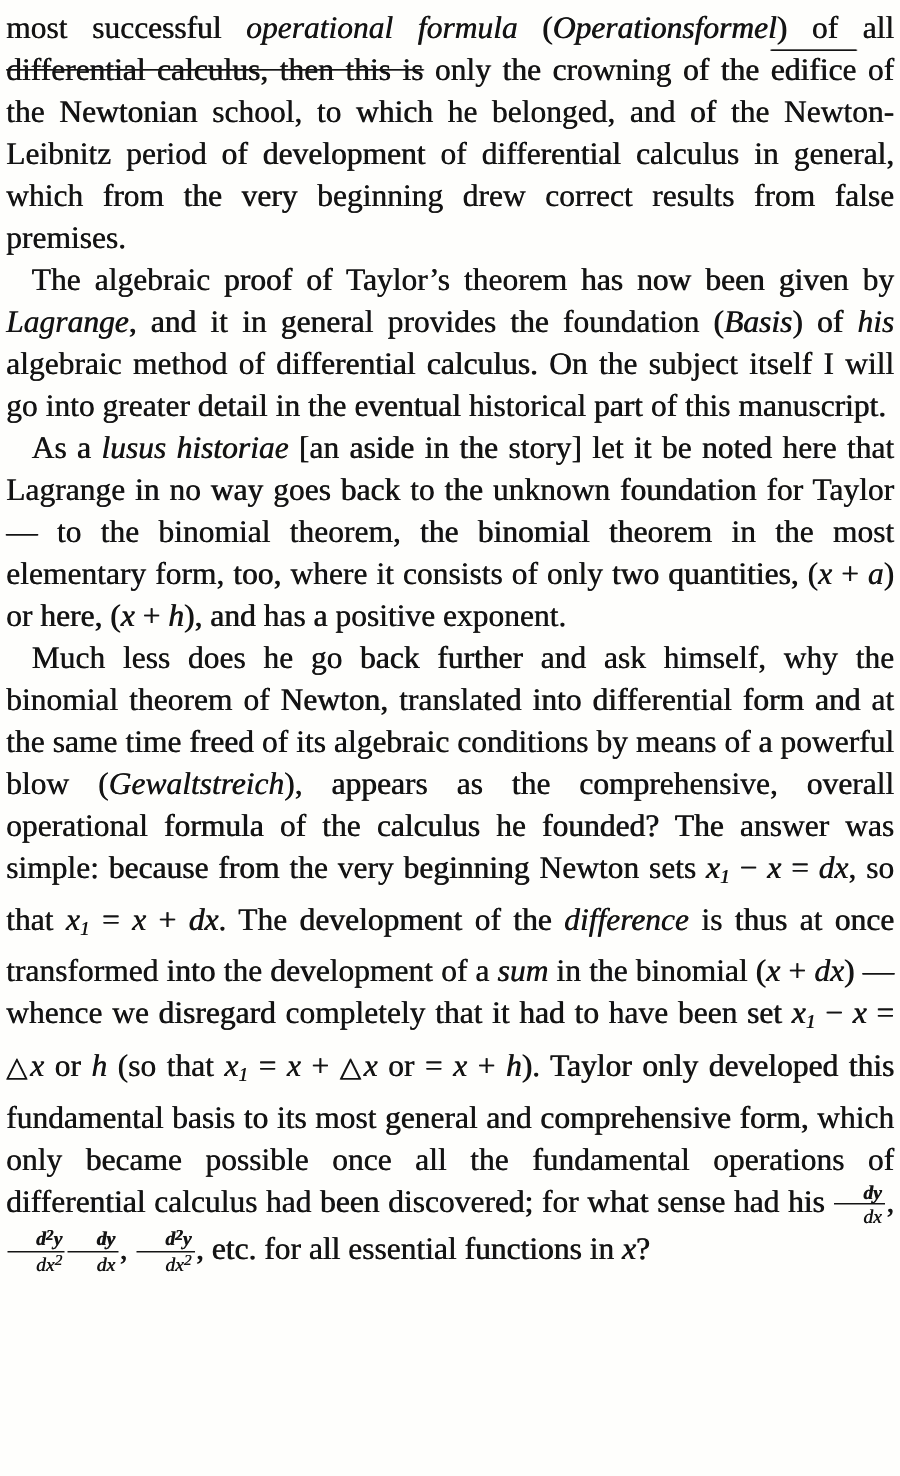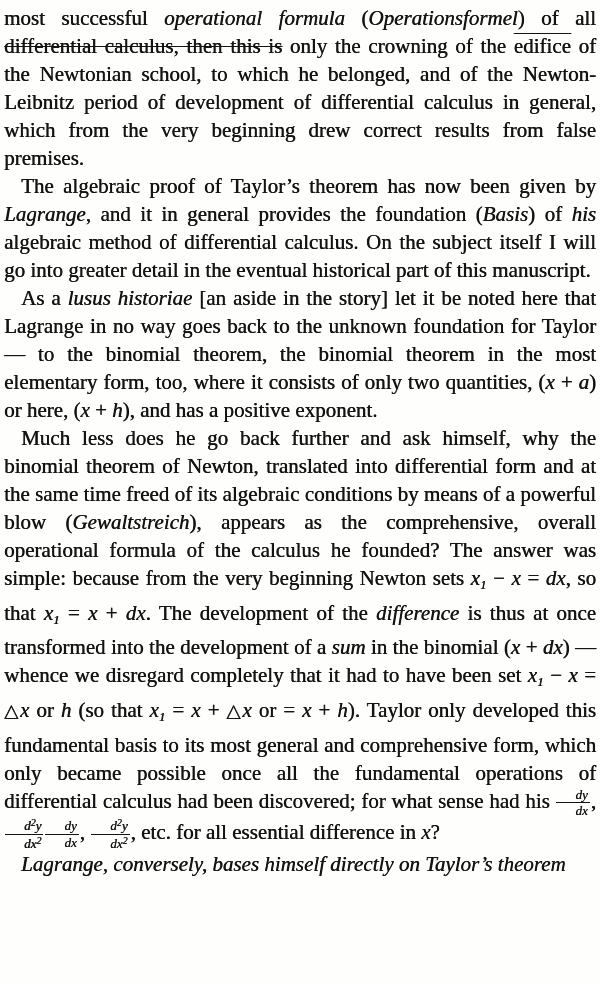--- a/index.html
+++ b/index.html
@@ -30,21 +30,21 @@
     display: inline-flex;
     flex-direction: column;
     align-items: center;
     vertical-align: middle;
     line-height: 1.05;
     font-size: 0.62em;
     font-style: italic;
     padding: 0 1px;
     text-align: center;
   }
-  .frac .num { border-bottom: 1.4px solid currentColor; padding: 0 2px 1px 2px; }
+  .frac .num { border-bottom: 1.4px solid currentColor; padding: 0 2px 1px 2px; font-weight: bold; }
   .frac .den { padding-top: 1px; }
   .frac .sup { font-size: 0.78em; vertical-align: 0.35em; }
 </style>
 </head>
 <body>
 
 <div class="page">
   <div id="text-column">
       <p><span class="r">most successful </span><span class="i">operational formula</span><span class="r"> (</span><span class="i">Operationsformel</span><span class="r">) of all </span><span class="st">differential calculus, then this is</span><span class="r"> only the crowning of the </span><span class="ov">edifice</span><span class="r"> of the Newtonian school, to which he belonged, and of the Newton-Leibnitz period of development of differential calculus in general, which from the very beginning drew correct results from false premises.</span></p>
       <p class="indent"><span class="r">The algebraic proof of Taylor’s theorem has now been given by </span><span class="i">Lagrange</span><span class="r">, and it in general provides the foundation (</span><span class="i">Basis</span><span class="r">) of </span><span class="i">his</span><span class="r"> algebraic method of differential calculus. On the subject itself I will go into greater detail in the eventual historical part of this manuscript.</span></p>
@@ -54,16 +54,15 @@
           <span class="den"><span class="i">dx</span></span>
         </span><span class="r">, </span><span class="frac">
           <span class="num"><span class="i">d</span><span class="sup">2</span><span class="i">y</span></span>
           <span class="den"><span class="i">dx</span><span class="sup">2</span></span>
         </span><span class="frac">
           <span class="num"><span class="i">dy</span></span>
           <span class="den"><span class="i">dx</span></span>
         </span><span class="r">, </span><span class="frac">
           <span class="num"><span class="i">d</span><span class="sup">2</span><span class="i">y</span></span>
           <span class="den"><span class="i">dx</span><span class="sup">2</span></span>
-        </span><span class="r">, etc. for all essential difference in </span><span class="i">x</span><span class="r">?</span></p>
-      <p class="indent"><span class="i">Lagrange, conversely, bases himself directly on Taylor’s theorem</span></p>
+        </span><span class="r">, etc. for all essential functions in </span><span class="i">x</span><span class="r">?</span></p>
     </div>
 </div>
 
 </body></html>

